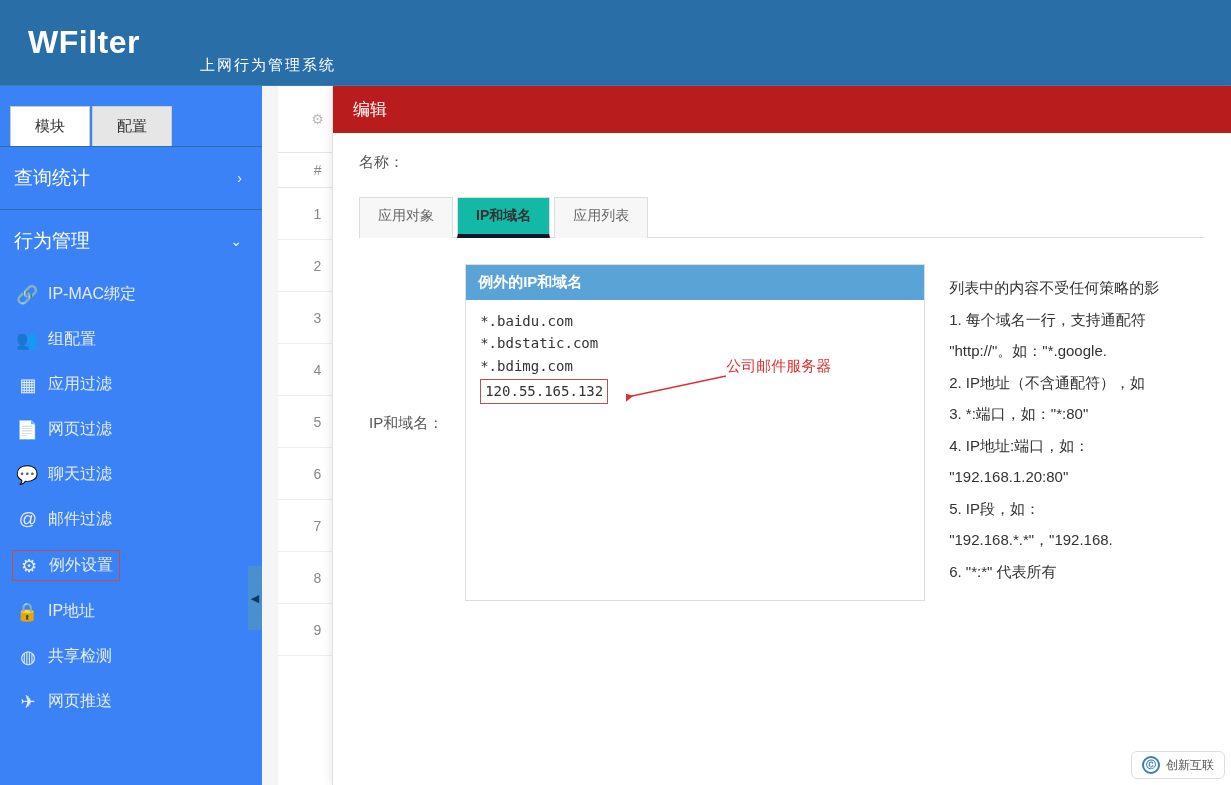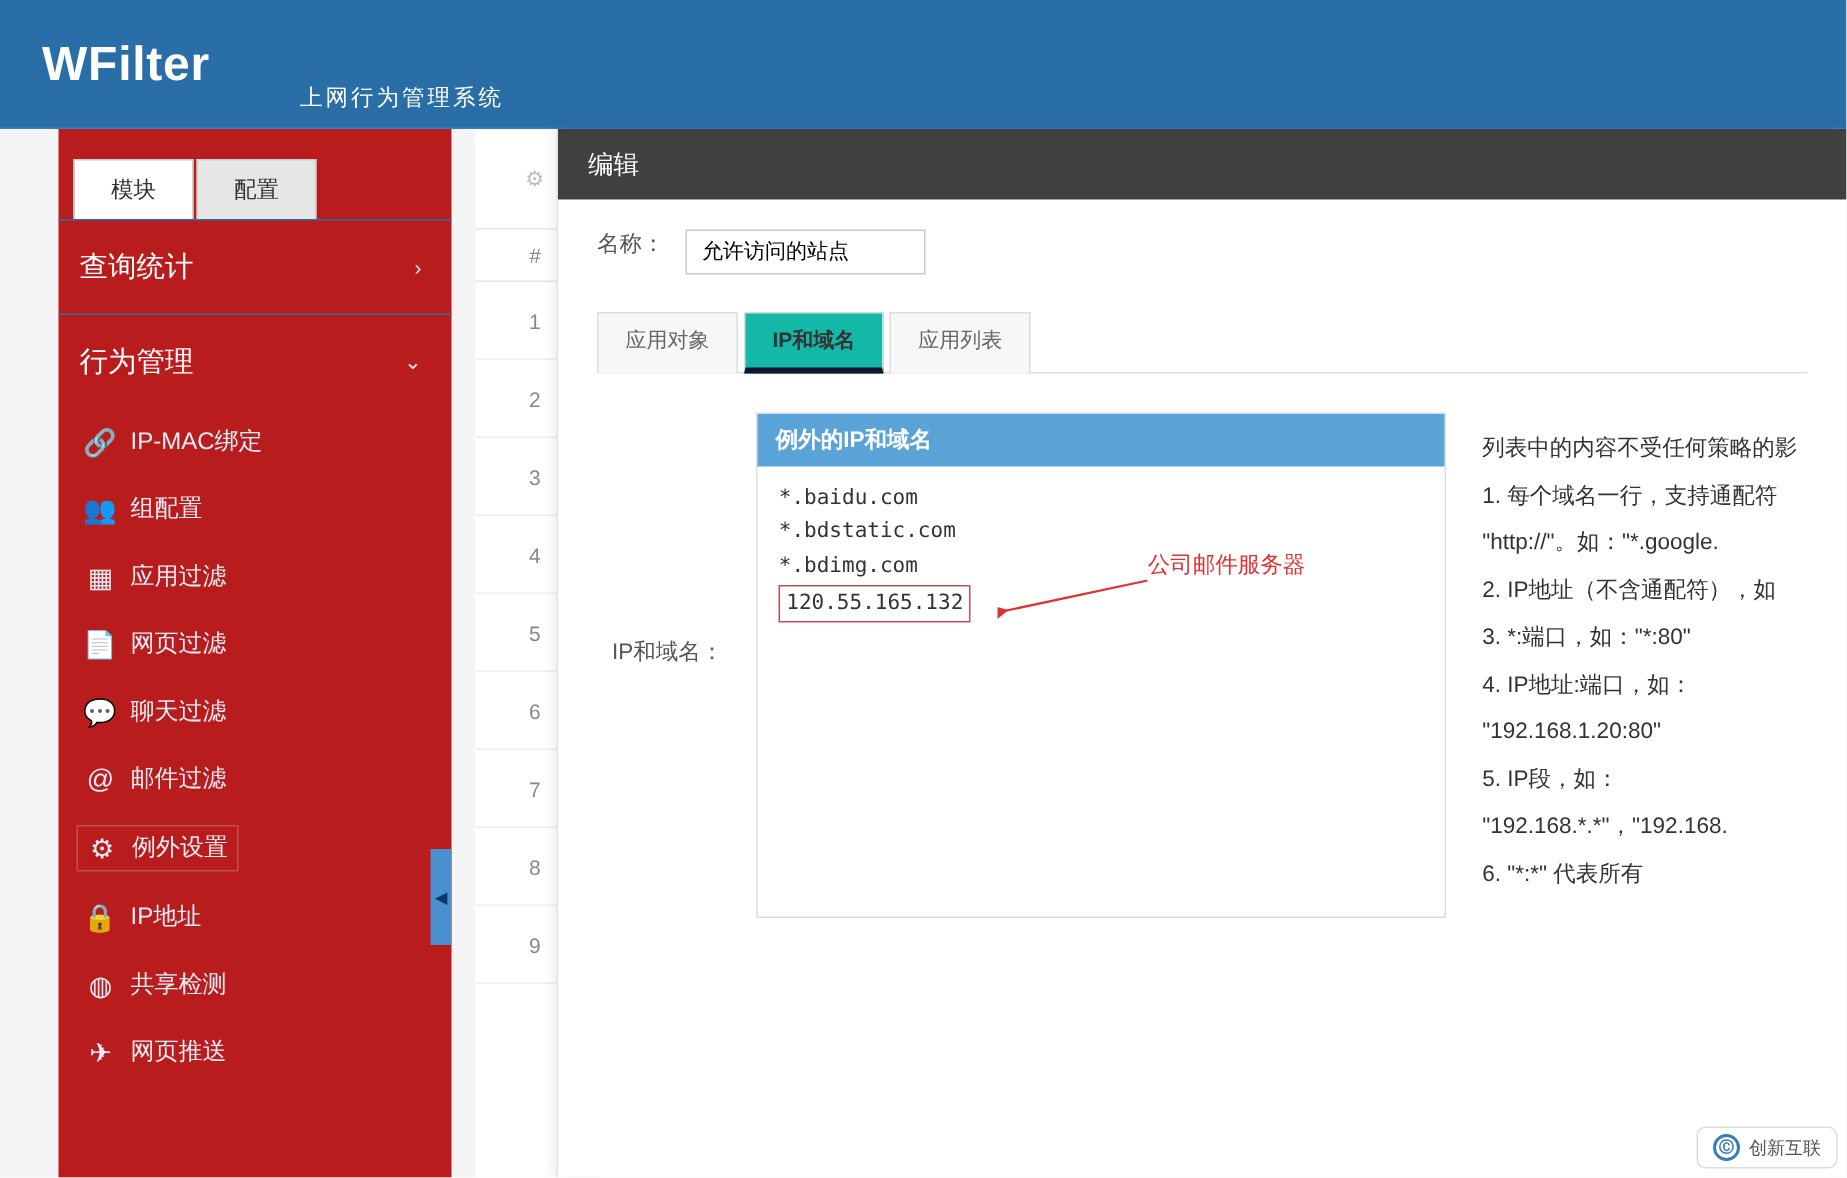--- a/index.html
+++ b/index.html
@@ -4,21 +4,21 @@
 <style>
   * { box-sizing: border-box; margin: 0; padding: 0; }
   body { font-family: "Microsoft YaHei", Arial, sans-serif; font-size: 14px; color: #333; background: #f5f5f5; width: 1231px; height: 785px; overflow: hidden; position: relative; }
   
   .header { background: #2a6ea8; height: 86px; display: flex; align-items: center; padding-left: 28px; color: #fff; border-bottom: 1px solid #3a7eb8; }
   .logo-main { font-size: 32px; font-weight: 600; letter-spacing: 0.5px; }
   .logo-sub { font-size: 15px; margin-left: 60px; margin-top: 46px; letter-spacing: 2px; }
   
   .body { display: flex; height: calc(100% - 86px); }
   
-  .sidebar { width: 262px; background: #b91c1c; color: #fff; display: flex; flex-direction: column; position: relative; margin-left: 39px; }
+  .sidebar { width: 262px; background: #3b82f6; color: #fff; display: flex; flex-direction: column; position: relative; }
   .sidebar-tabs { display: flex; padding: 20px 0 0 10px; gap: 0; }
   .sidebar-tab { background: #e6e6e6; color: #333; padding: 10px 24px; font-size: 15px; border: 1px solid #ccc; border-bottom: none; cursor: pointer; }
   .sidebar-tab.active { background: #fff; }
   .sidebar-tabs div + div { margin-left: 2px; }
   
   .sidebar-section { border-top: 1px solid #2a6ea8; }
   .section-header { padding: 18px 20px 18px 14px; font-size: 19px; display: flex; justify-content: space-between; align-items: center; cursor: pointer; }
   .chev { font-size: 14px; opacity: 0.9; }
   
   .sidebar-items { }
@@ -29,21 +29,21 @@
   .collapse-handle { position: absolute; right: 0; top: 480px; width: 14px; height: 64px; background: #4a90d0; display: flex; align-items: center; justify-content: center; cursor: pointer; color: #0a3a68; font-size: 11px; }
   
   .main { flex: 1; position: relative; display: flex; }
   
   .bg-table { width: 80px; background: #fff; border-right: 1px solid #eee; margin-left: 16px; }
   .bg-gear-row { height: 66px; display: flex; align-items: center; justify-content: center; color: #bbb; }
   .bg-table-head { height: 36px; border-top: 1px solid #e5e5e5; border-bottom: 1px solid #e5e5e5; display: flex; align-items: center; justify-content: center; color: #888; font-style: italic; }
   .bg-row { height: 52px; border-bottom: 1px solid #eee; display: flex; align-items: center; justify-content: center; color: #888; }
   
   .panel { position: absolute; left: 70px; right: 0; top: 0; bottom: 0; background: #fff; border-left: 1px solid #e0e0e0; box-shadow: -2px 0 8px rgba(0,0,0,0.08); }
-  .panel-header { background: #404040; color: #fff; padding: 12px 20px; font-size: 17px; }
+  .panel-header { background: #b91c1c; color: #fff; padding: 12px 20px; font-size: 17px; }
   
   .panel-body { padding: 20px 26px; }
   .name-row { display: flex; align-items: flex-start; gap: 14px; margin-bottom: 24px; }
   .name-label { font-size: 15px; color: #555; }
   .name-input { border: 1px solid #ccc; padding: 6px 10px; width: 160px; font-size: 14px; }
   
   .tabs { display: flex; border-bottom: 1px solid #ddd; }
   .tab { border: 1px solid #ddd; border-bottom: none; padding: 9px 18px; background: #f7f7f7; color: #666; cursor: pointer; margin-right: 4px; font-size: 14px; position: relative; top: 1px; }
   .tab.active { background: #14b8a6; color: #333; font-weight: 600; border-bottom: 4px solid #0f172a; }
   
@@ -159,21 +159,20 @@
           <div class="bg-row">8</div>
           <div class="bg-row">9</div>
         </div>
     </div>
 
     <div class="panel">
       <div class="panel-header">编辑</div>
       <div class="panel-body">
         <div class="name-row">
           <span class="name-label">名称：</span>
-          <input class="name-input" value="允许访问的站点" style="">
         </div>
 
         <div class="tabs" id="panel-tabs">
             <div class="tab">应用对象</div>
             <div class="tab active">IP和域名</div>
             <div class="tab">应用列表</div>
           </div>
 
         <div class="tab-content">
           <div class="left-col">

